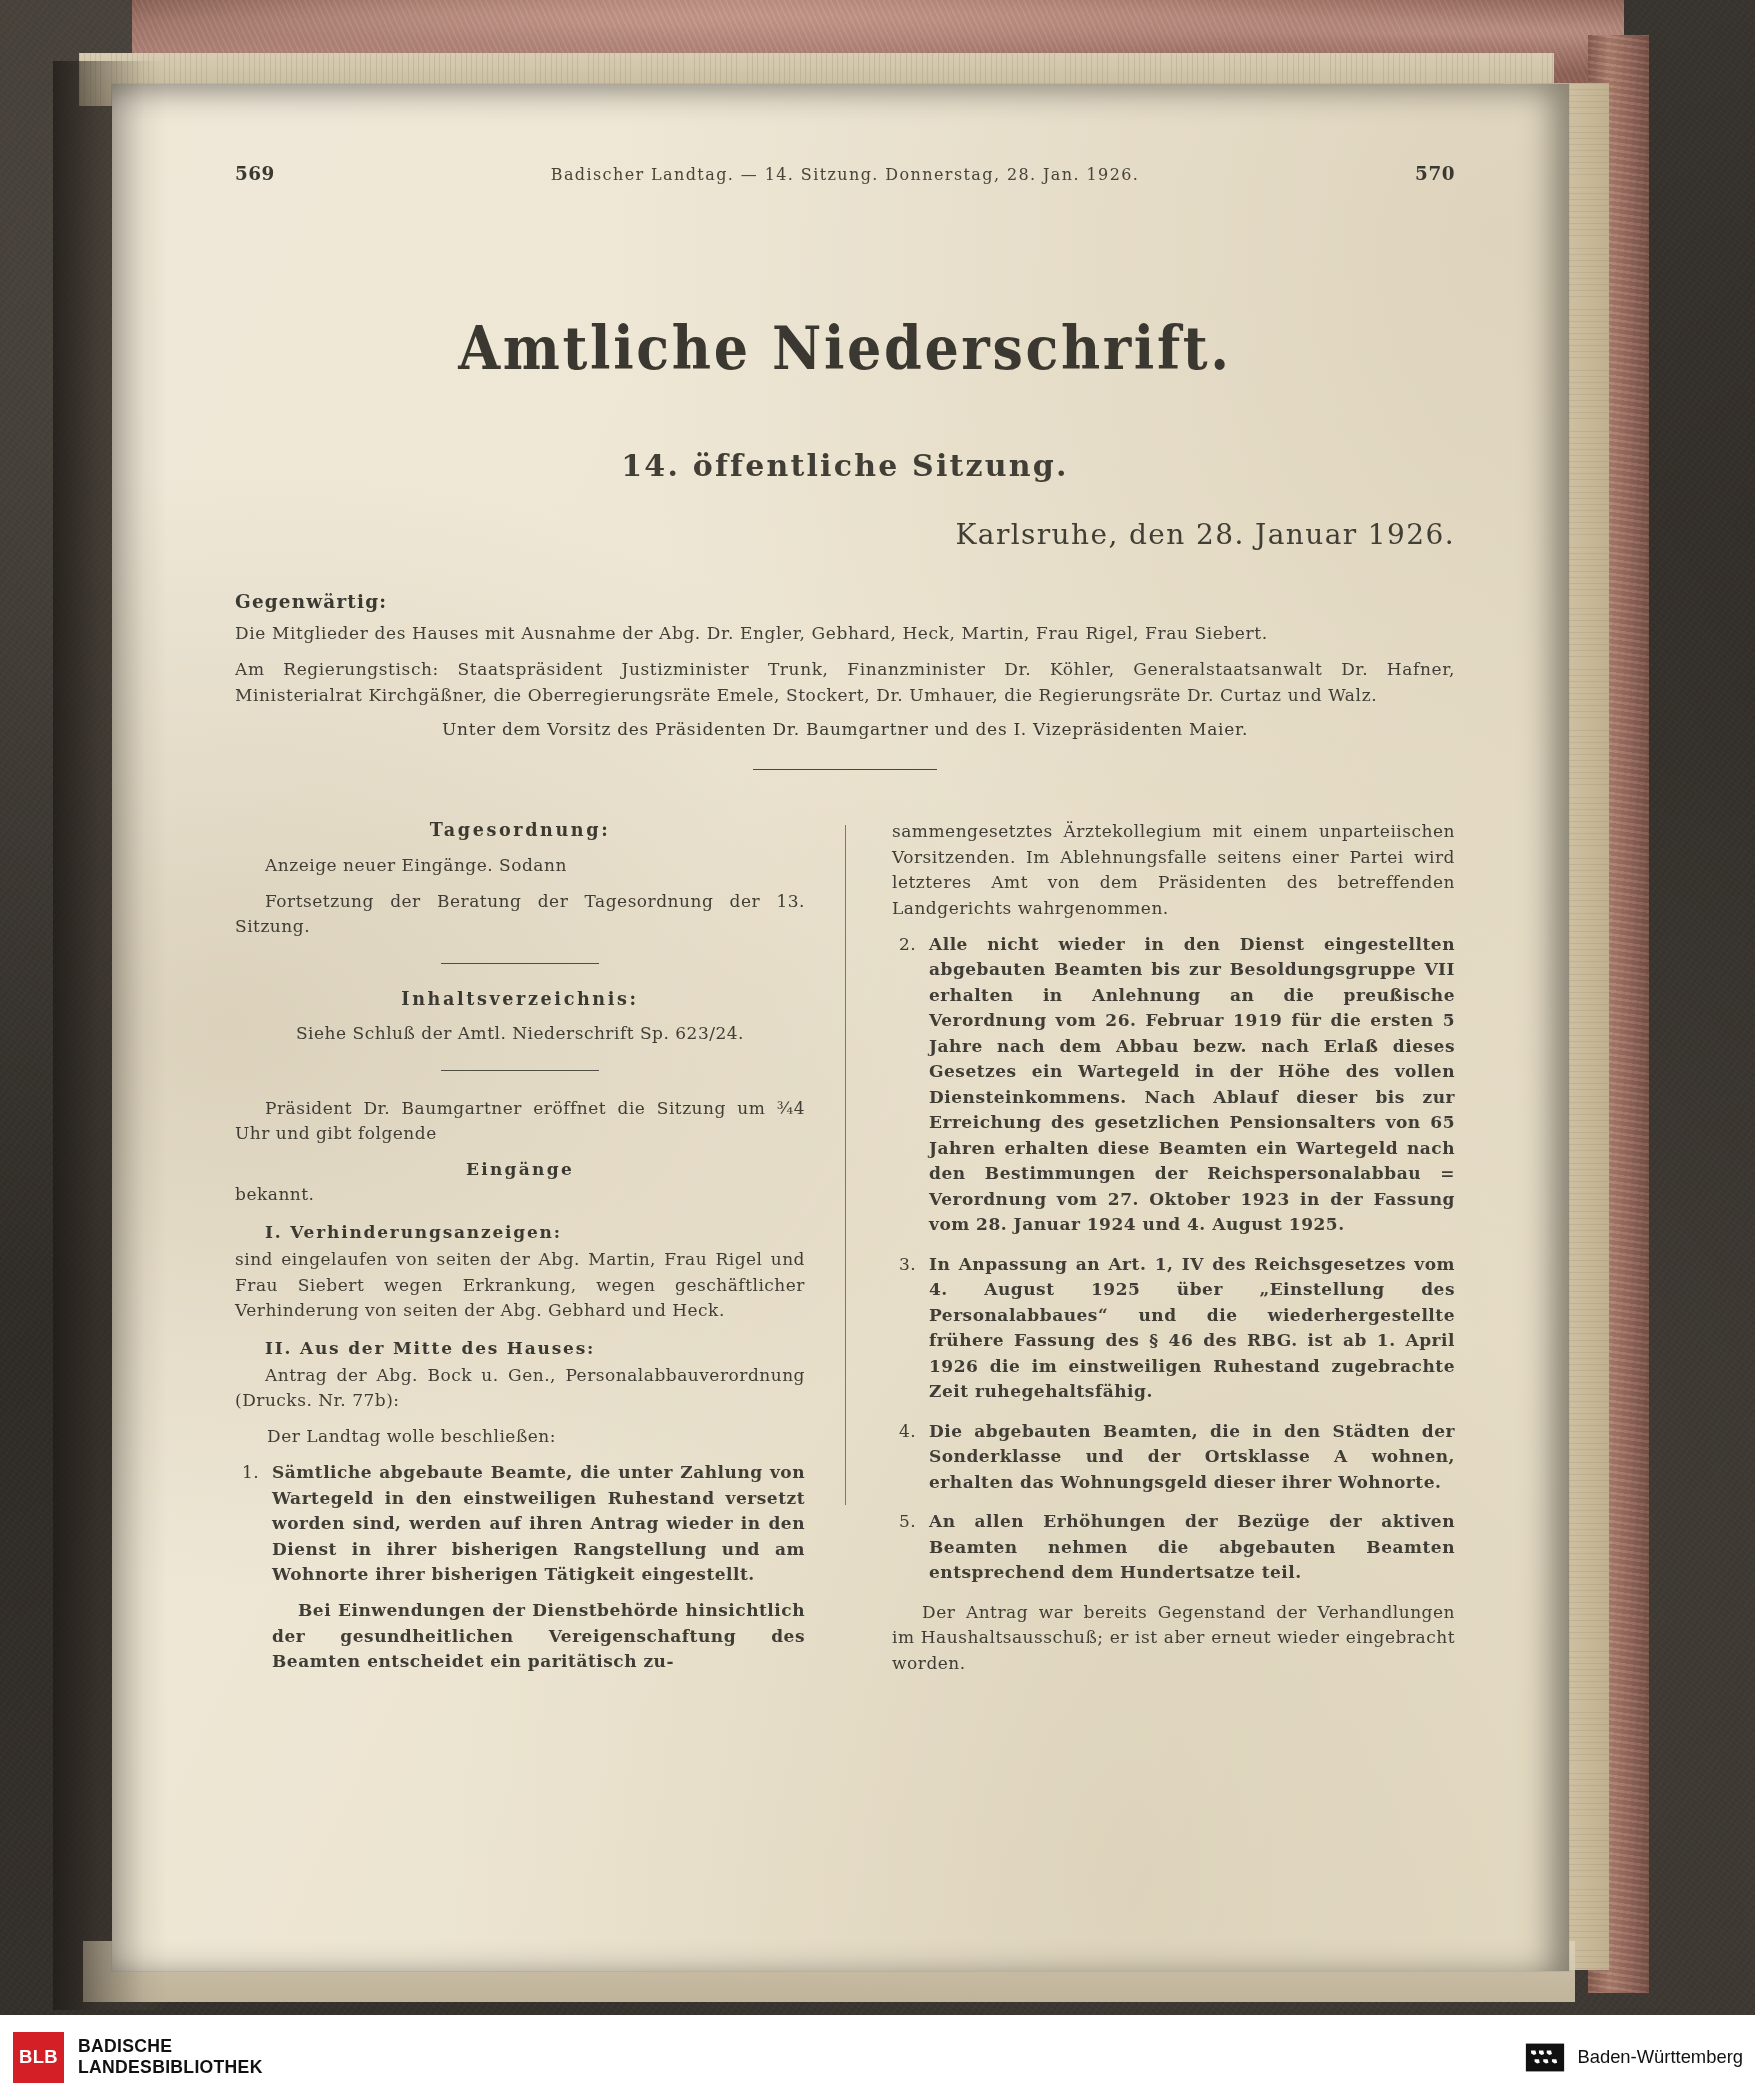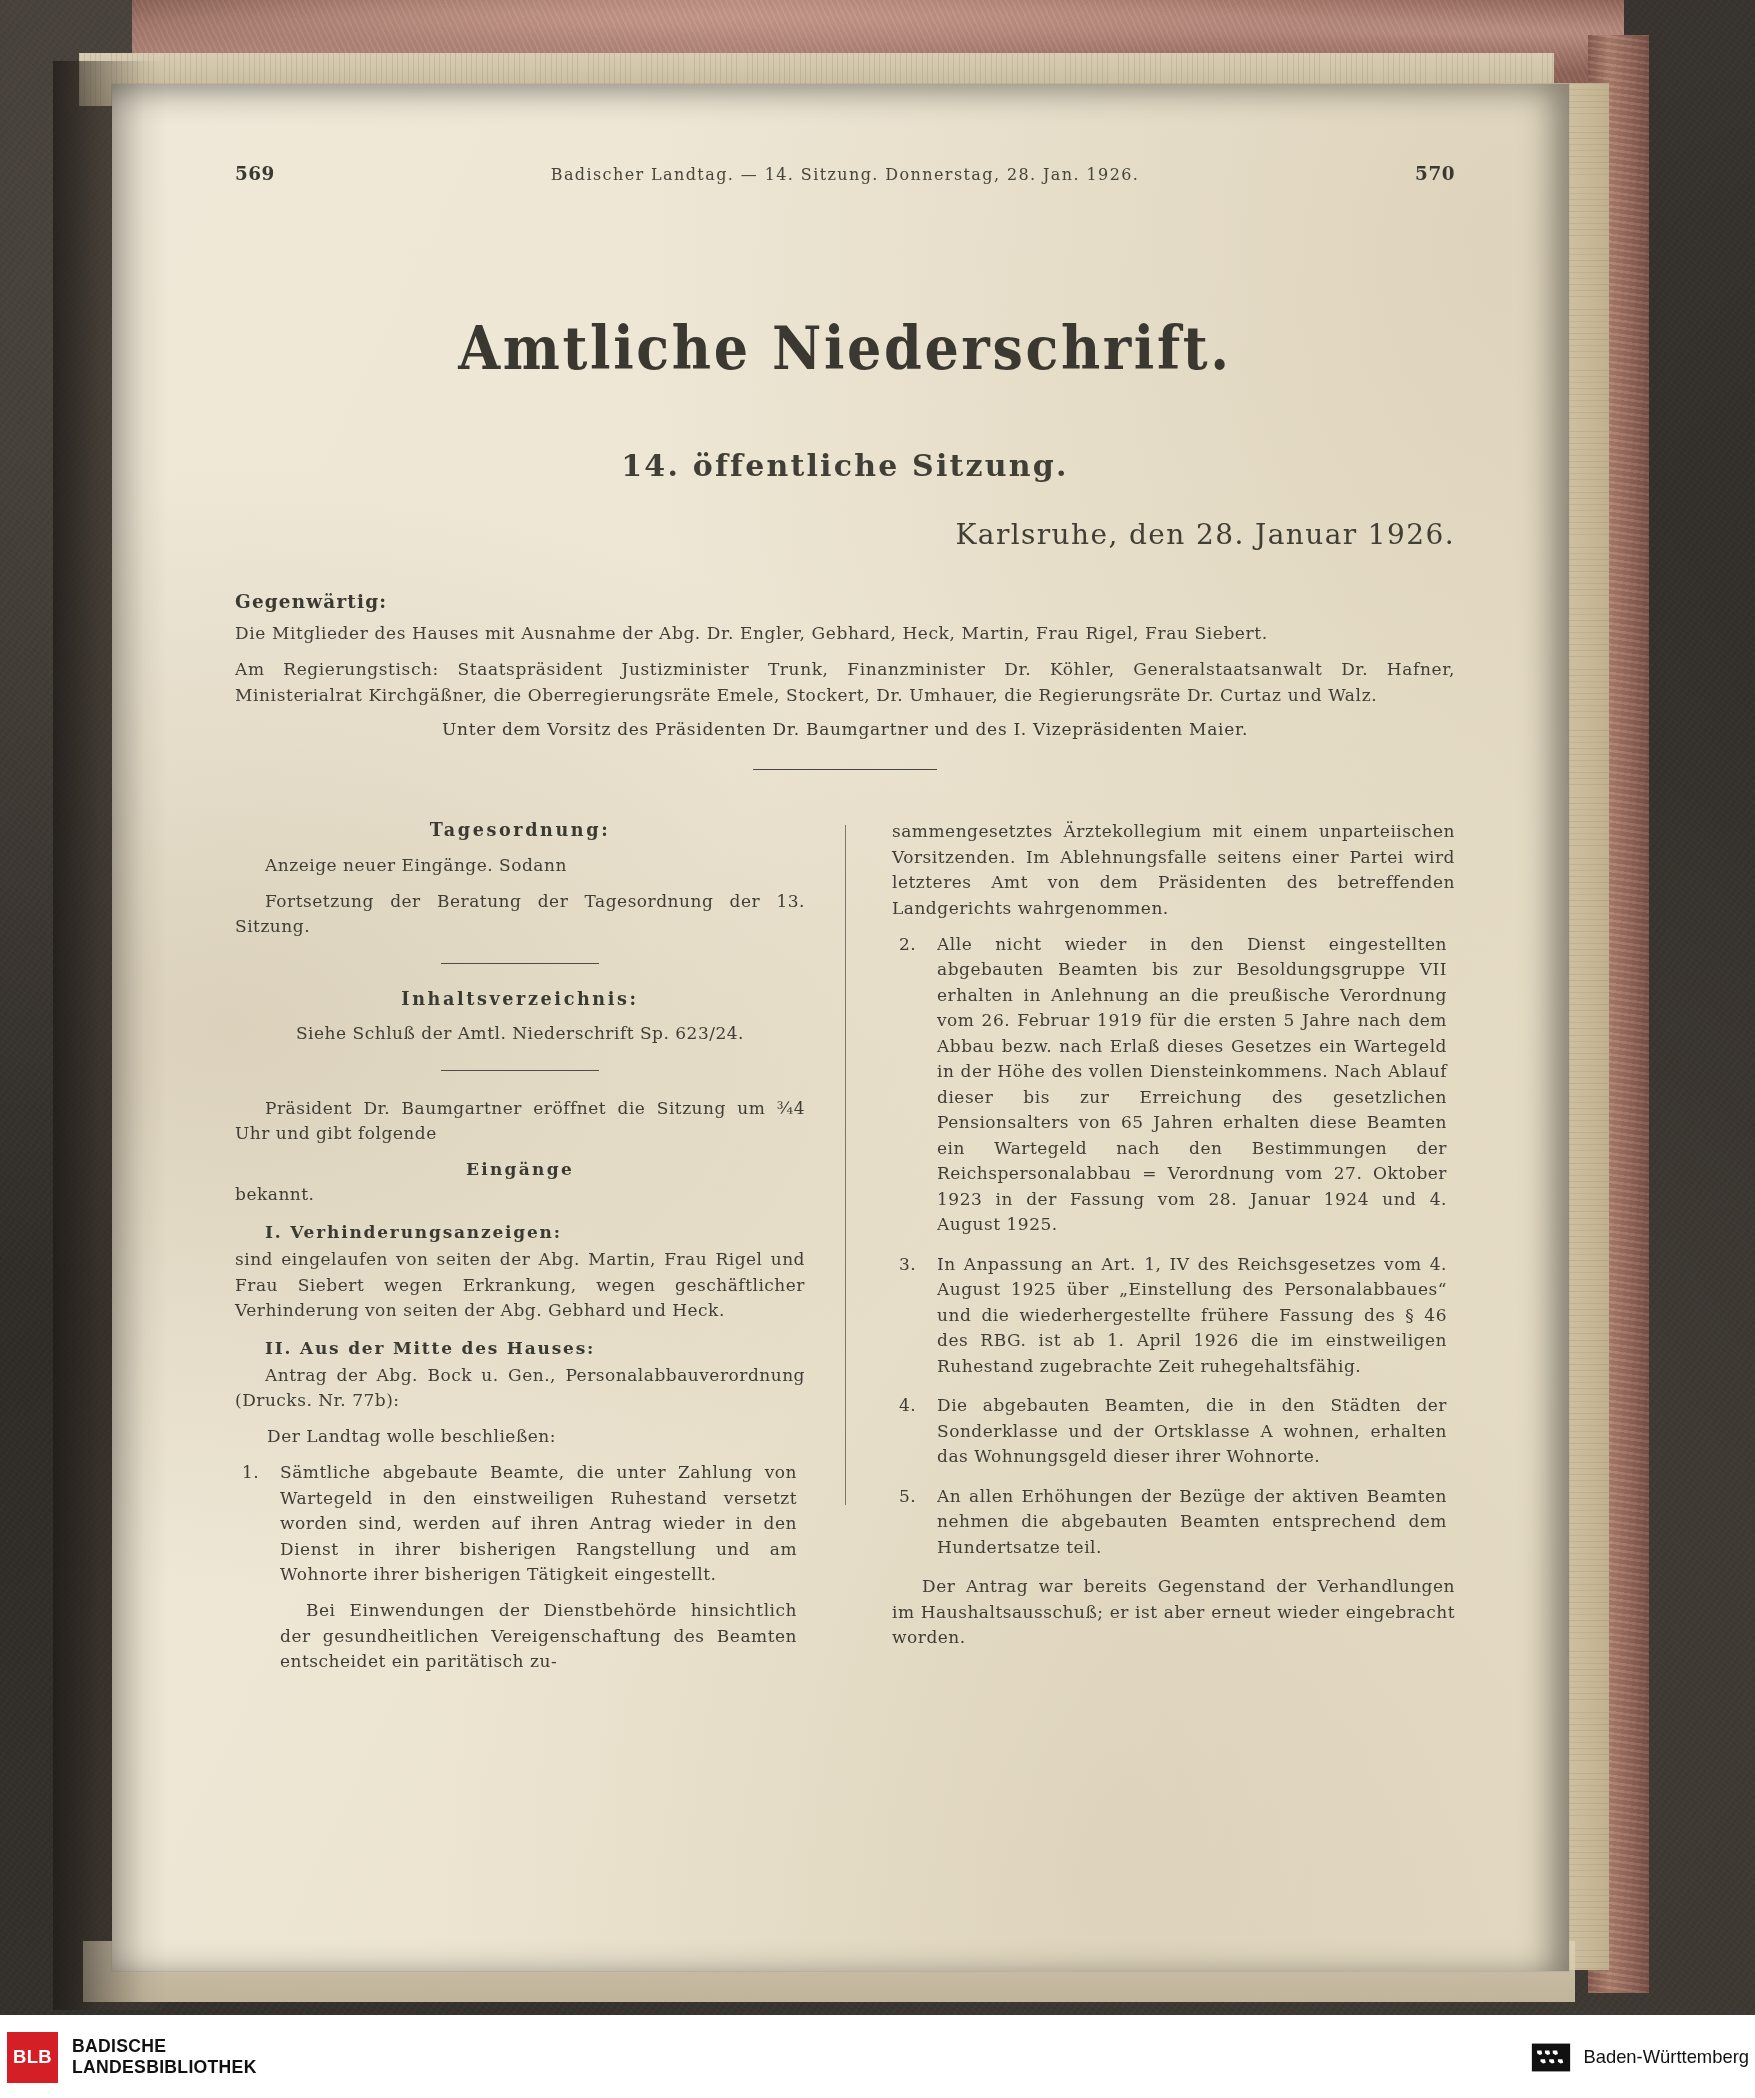--- a/index.html
+++ b/index.html
@@ -256,32 +256,32 @@
     font-size: 17px;
     line-height: 1.50;
     letter-spacing:0.5px;
     text-align: justify;
     color:#3f3d35;
   }
   ol.numlist > li .num{
     position:absolute; left: 7px; top: 0;
     font-size:17px;
   }
-  ol.numlist > li p{ margin: 8px; }
+  ol.numlist > li p{ margin: 0; font-weight: bold; }
   ol.numlist > li p + p{ margin-top: 10.5px; text-indent: 26px; }
 
   .block-indent{ margin-left: 32px; }
 
   
   .footer{
     position:absolute;
     left:0; right:0; bottom:0; height: 84px;
     background: #ffffff;
     display:flex; align-items:center; justify-content:space-between;
-    padding: 0 7px;
+    padding: 0 13px;
   }
   .blb{
     display:flex; align-items:center; gap: 14px;
   }
   .blb-logo{
     width: 51px; height: 51px;
     background: #d41f26;
     color:#fff;
     font-family:"Liberation Sans", sans-serif;
     font-weight:700; font-size: 18.4px;

